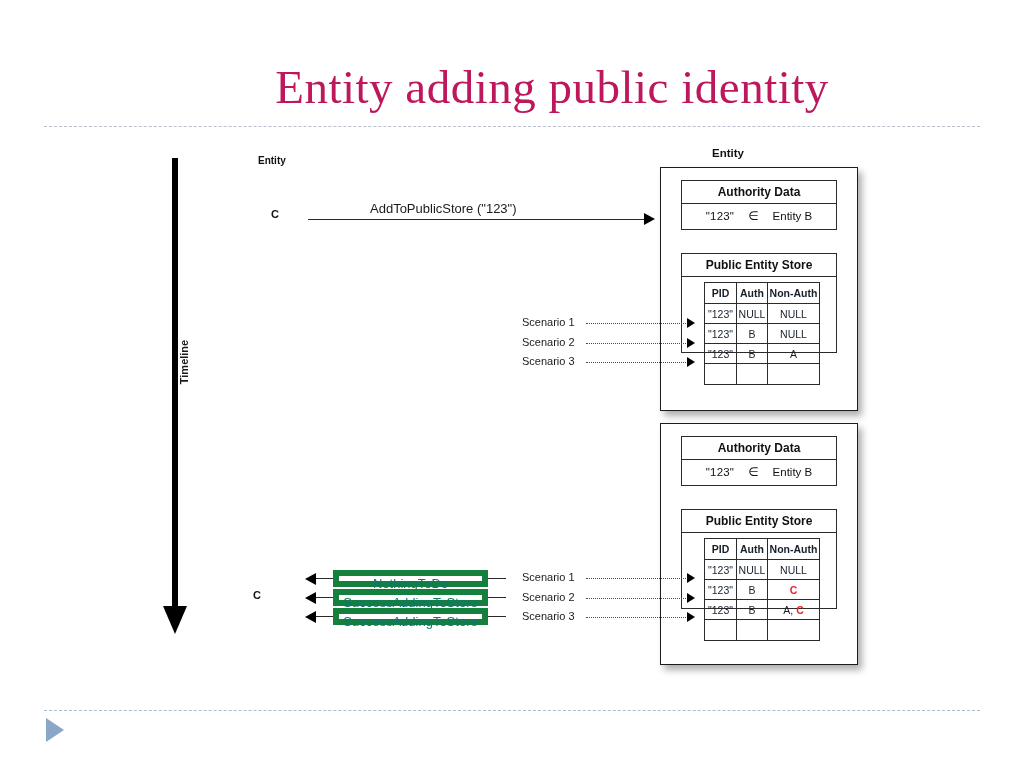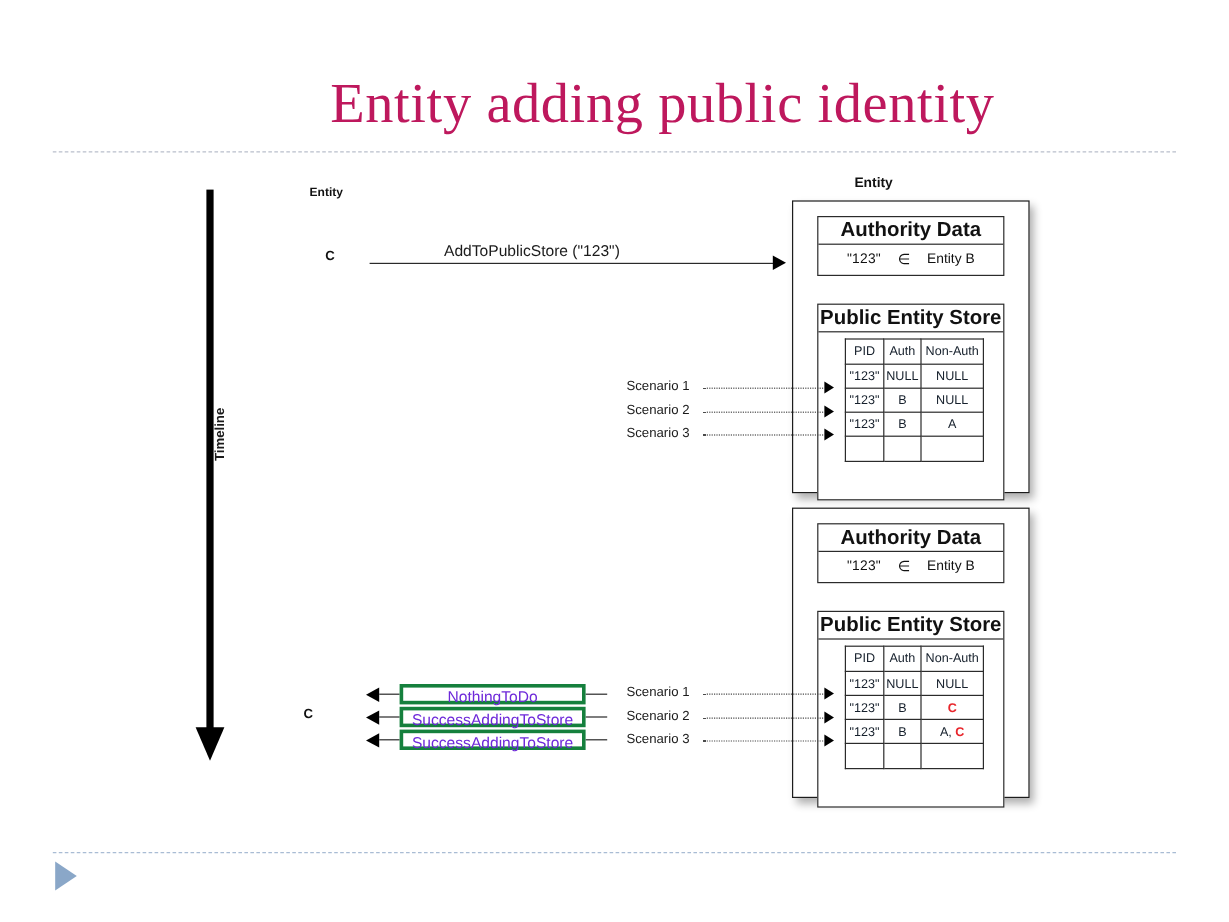--- a/index.html
+++ b/index.html
@@ -164,21 +164,21 @@
   #server-box-top  { left: 660px; top: 167px; width: 196px; height: 242px; }
   #server-box-bot  { left: 660px; top: 423px; width: 196px; height: 240px; }
 
   .panel {
     position: absolute;
     border: 1.4px solid #2b2b2b;
     background: #fff;
     box-sizing: border-box;
   }
   .panel-head {
-    font-size: 17px;
+    font-size: 12px;
     font-weight: bold;
     color: #111;
     text-align: center;
     line-height: 22px;
     border-bottom: 1.4px solid #2b2b2b;
   }
   .panel-body {
     font-size: 11.5px;
     color: #111;
     text-align: center;
@@ -192,40 +192,40 @@
     align-items: center;
     justify-content: center;
     height: 25px;
     gap: 14px;
     font-size: 11.5px;
   }
   .auth-row .pid { letter-spacing: 0.2px; }
   .auth-row .memb { font-family: "DejaVu Sans", sans-serif; font-size: 12px; }
 
   
-  .pes-panel { left: 20px; top: 85px; width: 156px; height: 164px; }
+  .pes-panel { left: 20px; top: 85px; width: 156px; height: 100px; }
 
   .pes-table {
     position: absolute;
     left: 22px;
     top: 28px;
     width: 112px;
     border-collapse: collapse;
     table-layout: fixed;
   }
   .pes-table th, .pes-table td {
     border: 1.3px solid #2b2b2b;
     font-size: 10.5px;
     text-align: center;
     color: #16202c;
     height: 19px;
     padding: 0;
     font-weight: normal;
   }
-  .pes-table th { font-weight: normal; height: 20px; margin-left: 40px; }
+  .pes-table th { font-weight: bold; height: 20px; margin-left: 40px; }
   .pes-table .col-pid { width: 31px; }
   .pes-table .col-auth { width: 30px; text-align: center; }
   .pes-table .col-nonauth { width: 51px; }
   .pes-table tr.spacer td { height: 20px; border-top: 1.3px solid #2b2b2b; }
   .red { color: #e8262c; font-weight: bold; }
 
   
   .row-marker {
     position: absolute;
     width: 0;
@@ -257,24 +257,24 @@
   .reply-head {
     position: absolute;
     width: 0;
     height: 0;
     border-right: 11px solid #000;
     border-top: 6px solid transparent;
     border-bottom: 6px solid transparent;
   }
   .reply-box {
     position: absolute;
-    border: 3px solid #15803d;
+    border: 6px solid #15803d;
     background: #fff;
     font-size: 13px;
-    color: #6d28d9;
+    color: #0f766e;
     text-align: center;
     white-space: nowrap;
     box-sizing: border-box;
   }
 </style>
 </head>
 <body>
 
 <div class="slide-title">Entity adding public identity</div>
 <div class="title-rule"></div>

